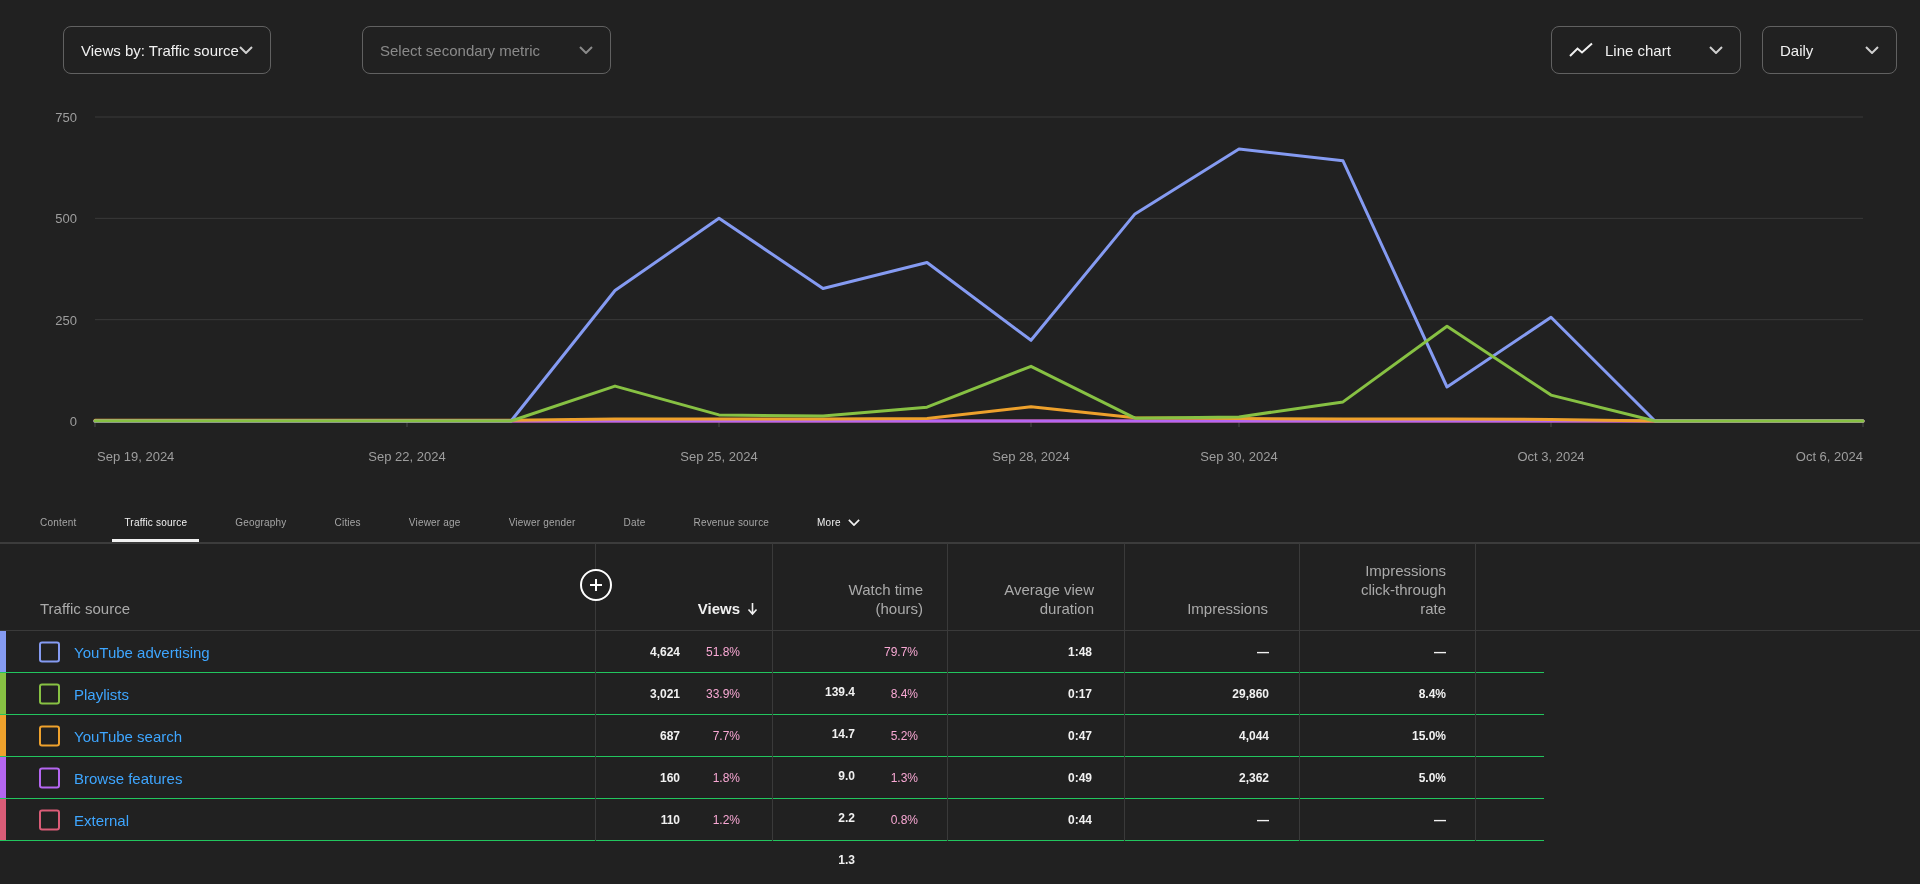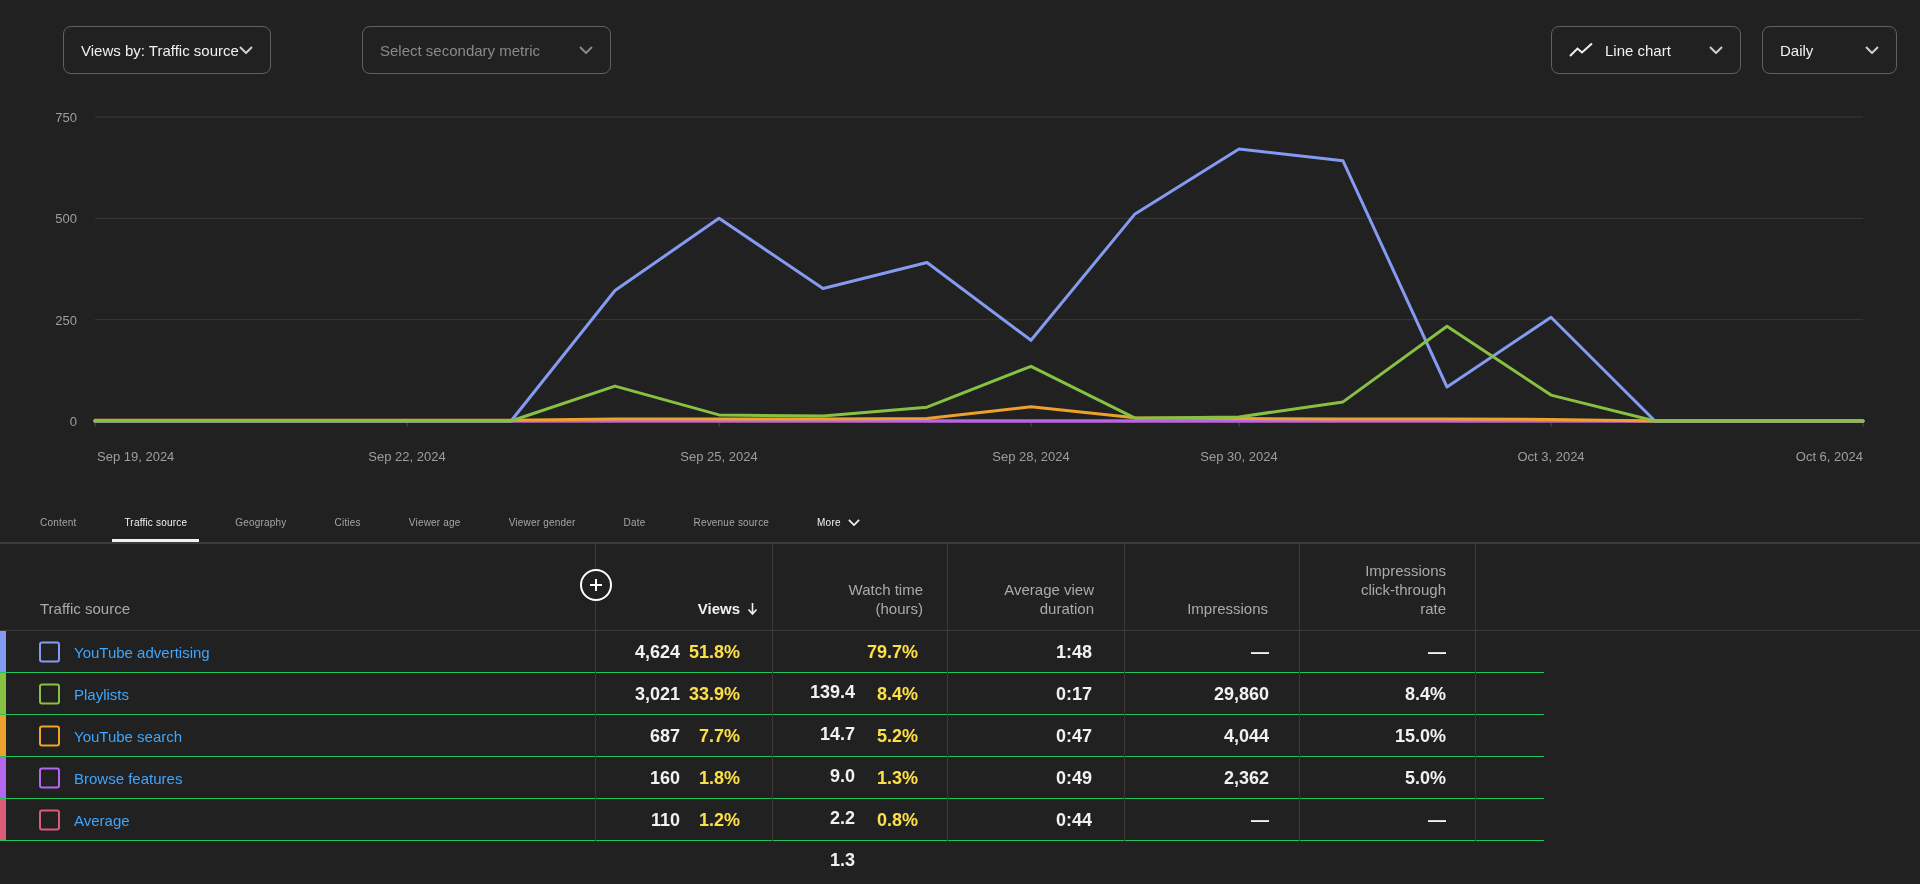--- a/index.html
+++ b/index.html
@@ -68,23 +68,23 @@
   .trow{position:relative;width:1544px;height:42px;box-sizing:border-box;border-bottom:1px solid #22c55e;cursor:pointer;}
   .cbar{position:absolute;left:0;top:0;bottom:0;width:6px;}
   .cbox{
     position:absolute;left:39px;top:50%;transform:translateY(-50%);
     width:17px;height:17px;border-radius:3px;border:2px solid;background:transparent;cursor:pointer;
   }
   .rlabel{
     position:absolute;left:74px;top:50%;transform:translateY(-50%);
     font-size:15px;color:#3ea6ff;cursor:pointer;white-space:nowrap;
   }
-  .num{position:absolute;top:50%;transform:translateY(-50%);text-align:right;font-size:18px;}
+  .num{position:absolute;top:50%;transform:translateY(-50%);text-align:right;font-size:12px;}
   .v-main{color:#f1f1f1;font-weight:700;}
-  .v-sub{color:#fde047;font-weight:700;}
+  .v-sub{color:#f9a8d4;font-weight:400;}
   .c-views{left:500px;width:180px;}
   .c-views-pct{left:620px;width:120px;}
   .c-watch{left:715px;width:140px;margin-top:40px;}
   .c-watch-pct{left:778px;width:140px;}
   .c-dur{left:952px;width:140px;}
   .c-imp{left:1129px;width:140px;}
   .c-ctr{left:1306px;width:140px;}
 </style>
 </head>
 <body>
@@ -251,21 +251,21 @@
       <div class="num c-views-pct v-sub">1.8%</div>
       <div class="num c-watch v-main">2.2</div>
       <div class="num c-watch-pct v-sub">1.3%</div>
       <div class="num c-dur v-main">0:49</div>
       <div class="num c-imp v-main">2,362</div>
       <div class="num c-ctr v-main">5.0%</div>
     </div>
     <div class="trow">
       <div class="cbar" style="background: rgb(218, 92, 119);"></div>
       <div class="cbox" style="border-color: rgb(218, 92, 119);"></div>
-      <span class="rlabel">Average</span>
+      <span class="rlabel">External</span>
       <div class="num c-views v-main">110</div>
       <div class="num c-views-pct v-sub">1.2%</div>
       <div class="num c-watch v-main">1.3</div>
       <div class="num c-watch-pct v-sub">0.8%</div>
       <div class="num c-dur v-main">0:44</div>
       <div class="num c-imp v-main">—</div>
       <div class="num c-ctr v-main">—</div>
     </div>
   </div>
 

